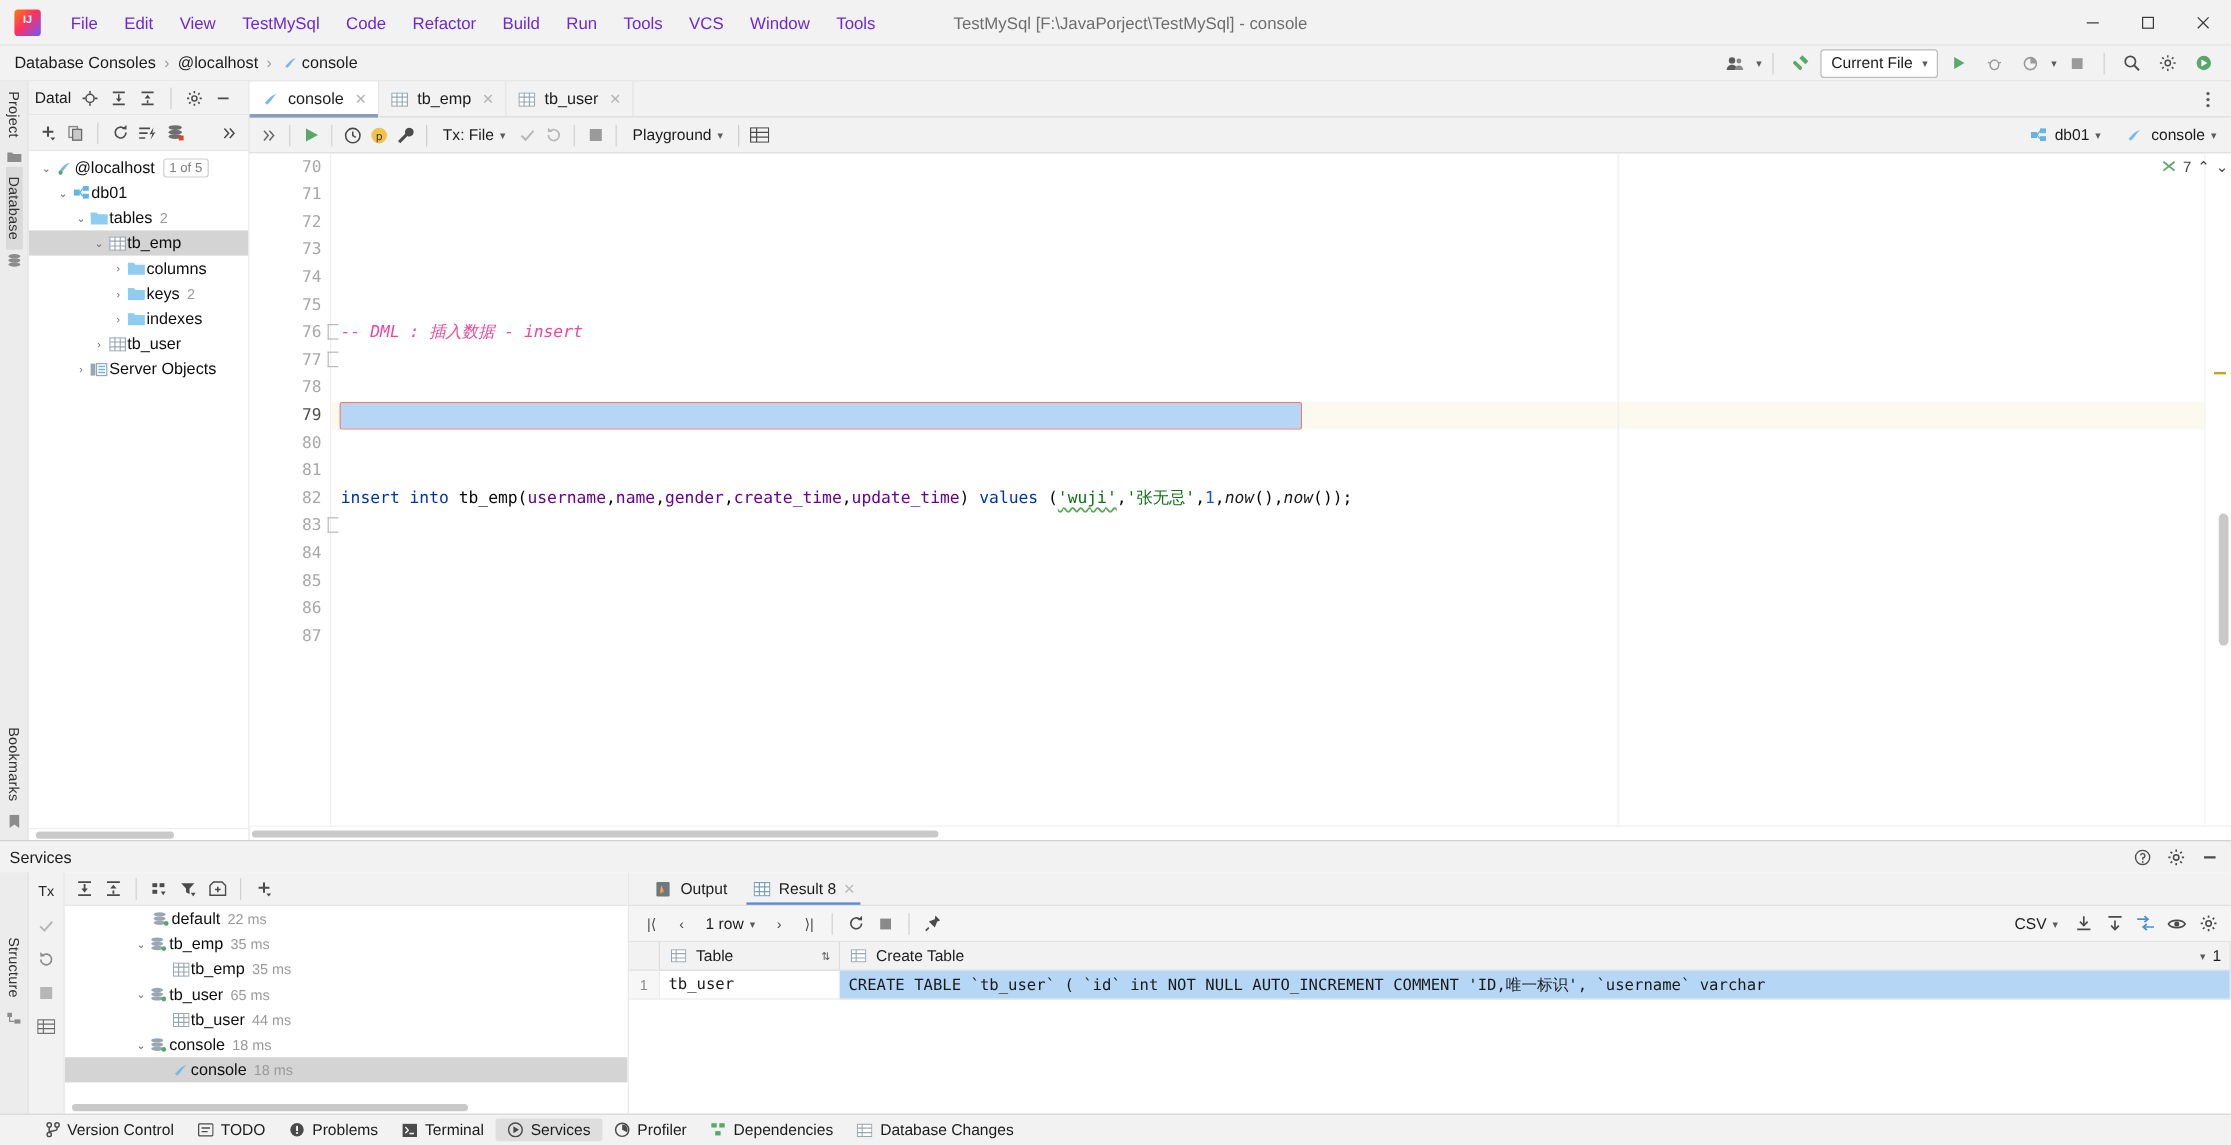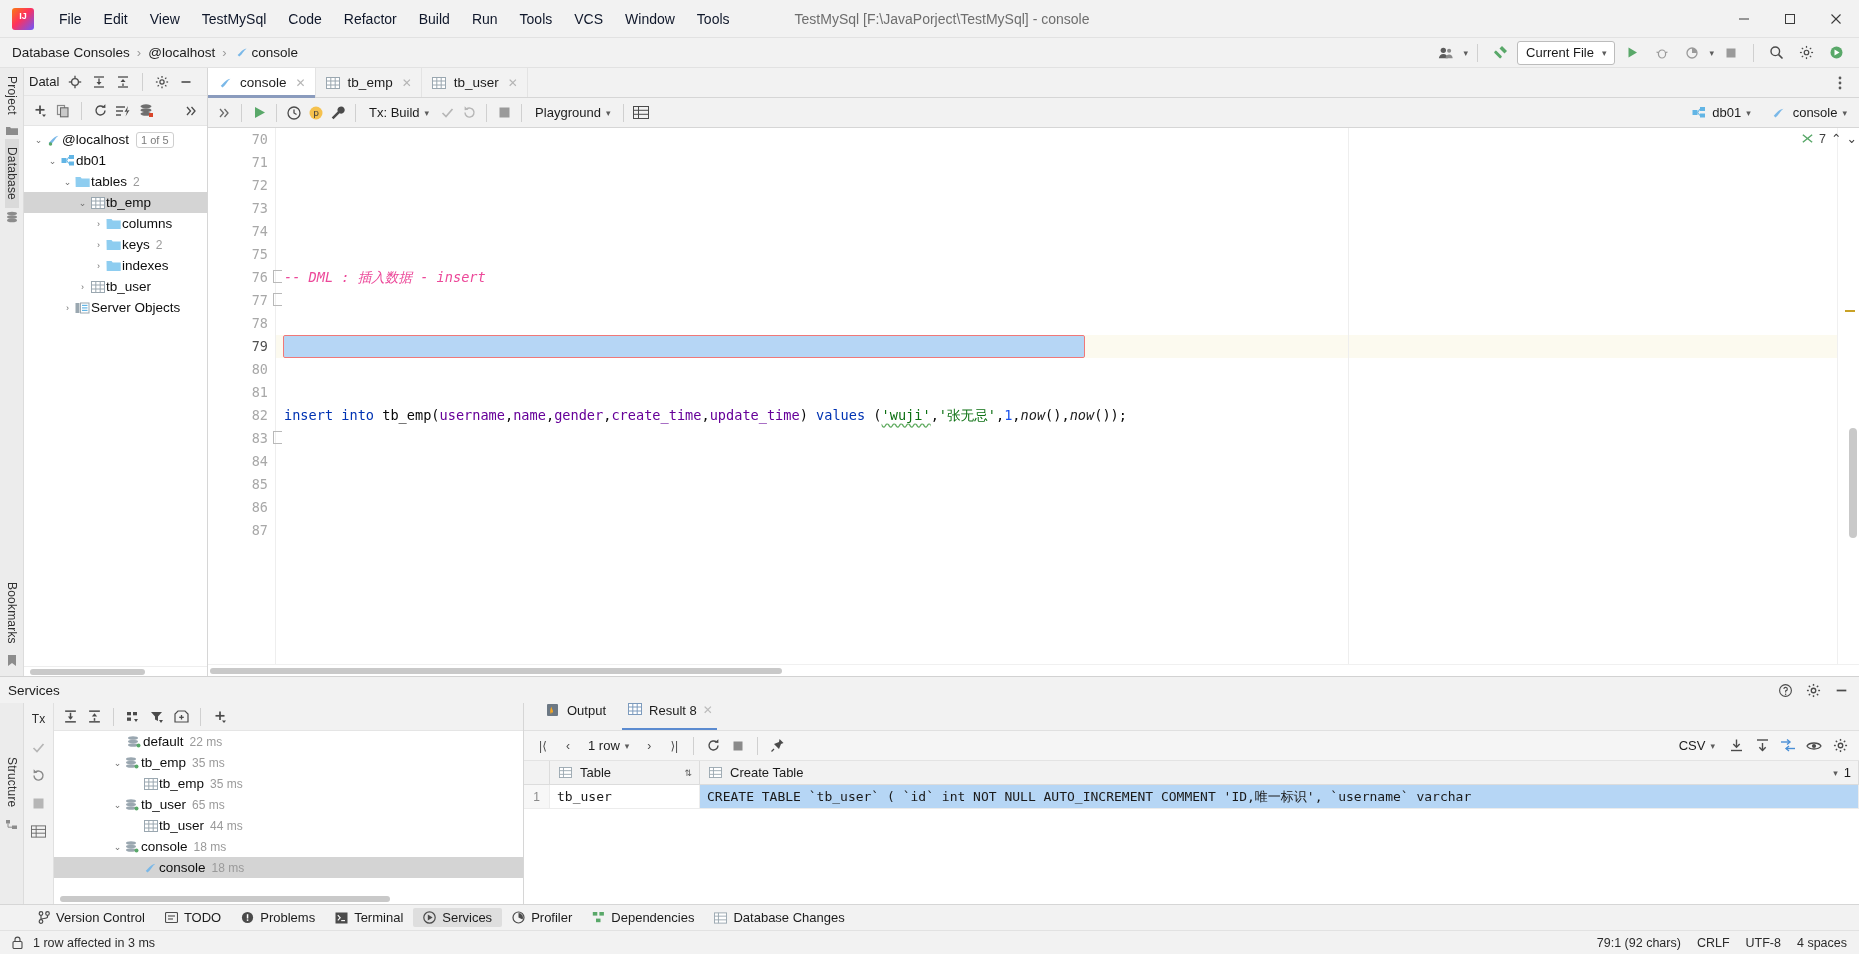--- a/index.html
+++ b/index.html
@@ -24,21 +24,21 @@
     border-radius: 3px; flex: none; position: relative;
     background: linear-gradient(135deg,#f97a12 0%,#fe315d 45%,#6b57ff 100%);
   }
   .logo::after{
     content:"IJ"; position:absolute; left:0; right:0; top:3px;
     font-size:9px; font-weight:bold; color:#fff; text-align:center;
     font-family:"Liberation Sans", sans-serif;
   }
   .menubar { display:flex; align-items:center; gap:0px; }
   .menu-item {
-    padding: 3px 11px; font-size: 14px; color:#0f172a; cursor: default;
+    padding: 3px 11px; font-size: 14px; color:#6d28d9; cursor: default;
     white-space: nowrap;
   }
   .win-title {
     position:absolute; left:0; right:0; text-align:center;
     font-size:14px; color:#6e6e6e; pointer-events:none;padding-left:25px;
   }
   .win-buttons { margin-left:auto; display:flex; align-items:center; height:100%; }
   .win-btn {
     width:46px; height:38px; display:flex; align-items:center; justify-content:center;
     color:#3b3b3b; font-size:13px;
@@ -193,21 +193,21 @@
   .svc-toolbar{ height:28px; display:flex; align-items:center; gap:4px; padding:0 6px;
                 background:#f2f2f2; border-bottom:1px solid #e5e5e5; flex:none;}
   .svc-tree{ flex:1; overflow:hidden; font-size:13.5px; background:#fff; }
   .svc-scroll{ height:10px; background:#fff;}
   .svc-scroll i{ display:block; height:6px; width:330px; margin:2px 0 0 6px; background:#c9c9c9; border-radius:3px;}
 
   
   .resultpane{ flex:1; display:flex; flex-direction:column; min-width:0; background:#fff; }
   .rtabs{ height:28px; display:flex; align-items:stretch; background:#f2f2f2;
           border-bottom:1px solid #e0e0e0; flex:none; padding-left:10px;}
-  .rtab{ display:flex; align-items:flex-start; gap:6px; padding:0 10px; font-size:13px;
+  .rtab{ display:flex; align-items:center; gap:6px; padding:0 10px; font-size:13px;
          color:#1c1c1c; position:relative;}
   .rtab.active::after{ content:""; position:absolute; left:6px; right:6px; bottom:0;
                        height:2px; background:#5b8bd0;}
   .rtab .x{ color:#bbb; font-size:12px; }
   .rtoolbar{ height:30px; display:flex; align-items:center; gap:3px; padding:0 8px;
              background:#f5f5f5; border-bottom:1px solid #e3e3e3; flex:none;}
   .rtb{ width:22px; height:22px; display:flex; align-items:center; justify-content:center;
         color:#4b4b4b; font-size:12px; border-radius:3px;}
   .rtoolbar-right{ margin-left:auto; display:flex; align-items:center; gap:4px;}
   .grid{ flex:1; overflow:hidden; background:#fff; }
@@ -690,21 +690,21 @@
               <text x="8" y="11.3" font-size="9" text-anchor="middle" fill="#3b3b3b" font-family="DejaVu Sans">p</text>
             </svg>
         </div>
         <div class="mini-ic">
           <svg width="16" height="16" viewBox="0 0 16 16">
               <path d="M11 1.5a3.6 3.6 0 0 0-3.3 5l-6 6 1.8 1.8 6-6A3.6 3.6 0 1 0 11 1.5z" fill="#4b4b4b"></path>
             </svg>
         </div>
         <div class="vsep"></div>
         <div class="pill">
-          <span>Tx: Build</span>
+          <span>Tx: File</span>
           <span class="caret">▾</span>
         </div>
         <div class="mini-ic">
           <svg width="15" height="15" viewBox="0 0 15 15">
               <path d="M2.5 8 L6 11.5 L12.5 4" fill="none" stroke="#b6b6b6" stroke-width="1.7"></path>
             </svg>
         </div>
         <div class="mini-ic">
           <svg width="15" height="15" viewBox="0 0 15 15">
               <path d="M3 7.5a4.5 4.5 0 1 0 1.4-3.2" fill="none" stroke="#b6b6b6" stroke-width="1.4"></path>
@@ -1297,28 +1297,13 @@
             <rect x="0.5" y="0.5" width="13" height="11" fill="#fff" stroke="#9aa7b0"></rect>
             <line x1="0.5" y1="4" x2="13.5" y2="4" stroke="#9aa7b0"></line>
             <line x1="0.5" y1="8" x2="13.5" y2="8" stroke="#9aa7b0"></line>
             <line x1="4.8" y1="0.5" x2="4.8" y2="11.5" stroke="#9aa7b0"></line>
           </svg>
       </span>
       <span>Database Changes</span>
     </div>
   </div>
 
-  <div class="statusbar">
-    <span>
-      <svg width="11" height="13" viewBox="0 0 11 13">
-          <rect x="1" y="5.5" width="9" height="7" rx="1" fill="none" stroke="#4b4b4b" stroke-width="1.1"></rect>
-          <path d="M3 5.5 V3.6 A2.5 2.5 0 0 1 8 3.6 V5.5" fill="none" stroke="#4b4b4b" stroke-width="1.1"></path>
-        </svg>
-    </span>
-    <span>1 row affected in 3 ms</span>
-    <span class="status-right">
-      <span>79:1 (92 chars)</span>
-      <span>CRLF</span>
-      <span>UTF-8</span>
-      <span>4 spaces</span>
-    </span>
-  </div>
 </div>
 
 </body></html>

